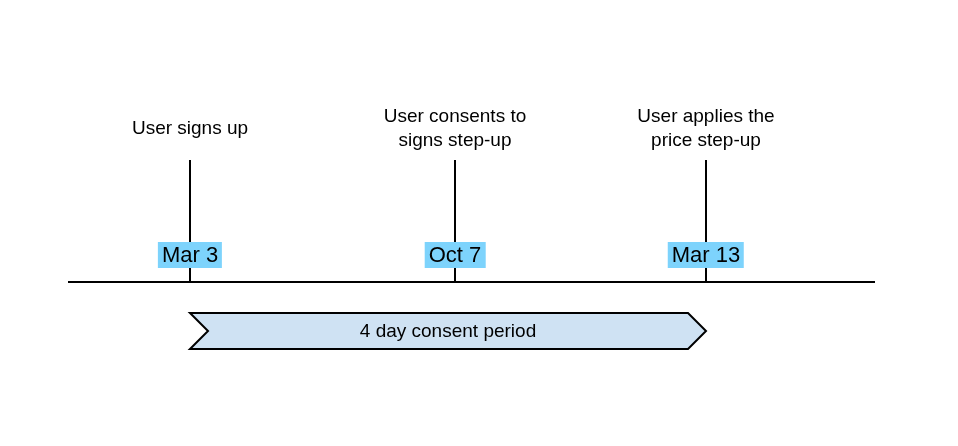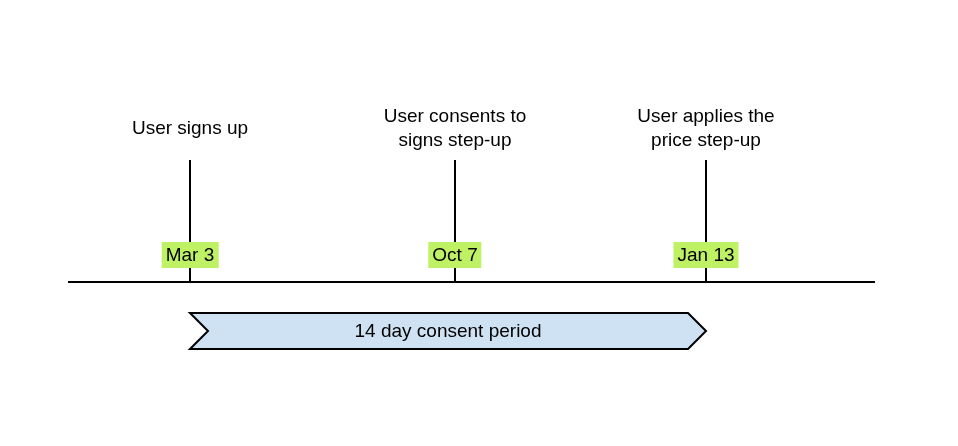--- a/index.html
+++ b/index.html
@@ -49,23 +49,23 @@
     left: -1px;
     width: 2px;
     height: 122px;
     background: #000000;
   }
   .event-date {
     position: absolute;
     top: 242px;
     left: 0;
     transform: translateX(-50%);
-    background: #bef264;
+    background: #7dd3fc;
     padding: 0 4px;
-    font-size: 19px;
+    font-size: 22px;
     line-height: 26px;
     white-space: nowrap;
   }
   .banner-svg {
     position: absolute;
     left: 190px;
     top: 313px;
     width: 516px;
     height: 36px;
     overflow: visible;
@@ -99,21 +99,21 @@
     <div class="event-label">User consents to
 signs step-up</div>
     <div class="event-tick"></div>
     <div class="event-date">Oct 7</div>
   </div>
 
   <div class="event" style="--x:706px">
     <div class="event-label">User applies the
 price step-up</div>
     <div class="event-tick"></div>
-    <div class="event-date">Jan 13</div>
+    <div class="event-date">Mar 13</div>
   </div>
 
   <svg class="banner-svg" viewBox="0 0 516 36" preserveAspectRatio="none">
     <polygon points="0,0 498,0 516,18 498,36 0,36 18,18" stroke="#000000" stroke-width="2" stroke-linejoin="miter" fill="#cfe2f3"></polygon>
   </svg>
-  <div class="banner-label">14 day consent period</div>
+  <div class="banner-label">4 day consent period</div>
 
 </div>
 
 </body></html>

